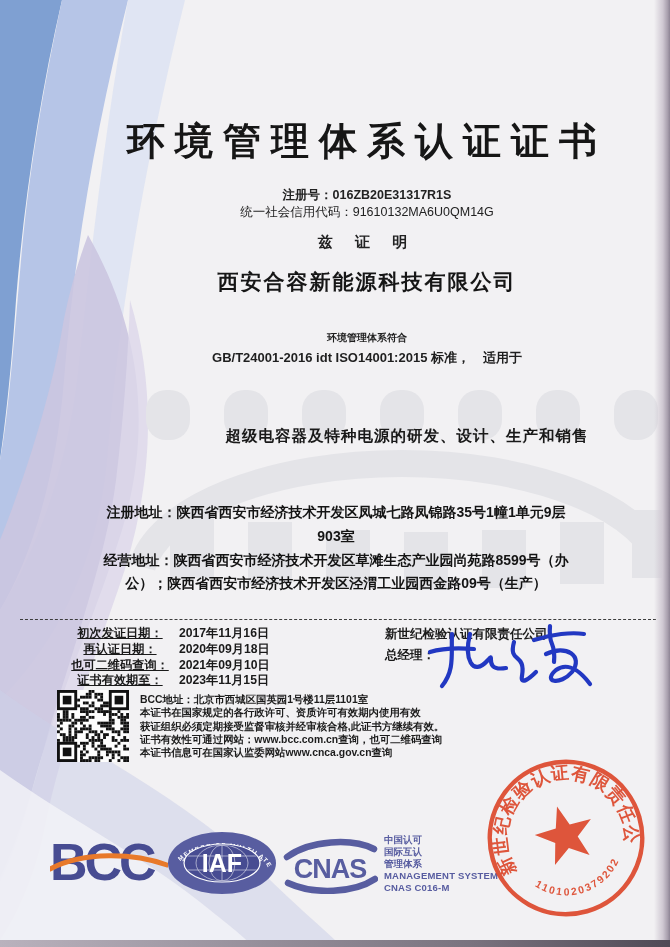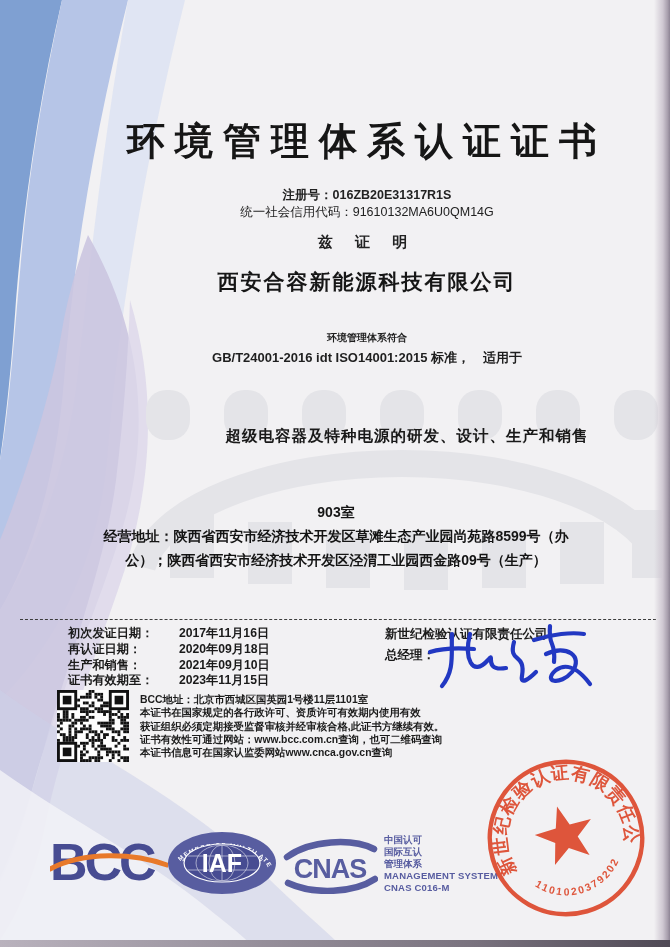--- a/index.html
+++ b/index.html
@@ -28,21 +28,21 @@
   .addr{
     position:absolute;left:72px;top:501px;width:528px;text-align:center;
     font-size:14px;font-weight:700;line-height:23.8px;color:#141414;
   }
   .dash{
     position:absolute;left:20px;top:619px;width:636px;height:0;
     border-top:1.6px dashed #3c3c3c;
   }
   .dates{position:absolute;left:68px;top:626px;font-size:12.2px;font-weight:700;color:#1a1a1a;}
   .date-row{display:flex;line-height:15.8px;}
-  .dlabel{display:inline-block;width:104px;text-align:left;}
+  .dlabel{display:inline-block;width:104px;text-align:center;text-decoration:underline;}
   .dvalue{margin-left:7px;}
   .certifier{position:absolute;left:385px;top:626px;font-size:12.5px;font-weight:700;color:#1a1a1a;}
   .certifier .role{margin-top:4px;}
   .signature{position:absolute;left:422px;top:620px;z-index:3;}
   .qr{position:absolute;left:57px;top:690px;width:72px;height:72px;background:#fdfdfd;z-index:2;}
   .fineprint{
     position:absolute;left:140px;top:693px;width:470px;
     font-size:10.4px;font-weight:600;line-height:13.3px;color:#1c1c1c;
   }
   .seal{position:absolute;left:472px;top:744px;width:188px;height:188px;z-index:5;
@@ -105,38 +105,39 @@
   <div class="center cert-title">环境管理体系认证证书</div>
   <div class="center reg-line">注册号：016ZB20E31317R1S</div>
   <div class="center credit-line">统一社会信用代码：91610132MA6U0QM14G</div>
   <div class="center certify">兹 证 明</div>
   <div class="center company">西安合容新能源科技有限公司</div>
   <div class="center system-line">环境管理体系符合</div>
   <div class="center standard-line">GB/T24001-2016 idt ISO14001:2015 标准，　适用于</div>
   <div class="center scope">超级电容器及特种电源的研发、设计、生产和销售</div>
 
   <div class="addr">
+    <div>注册地址：陕西省西安市经济技术开发区凤城七路凤锦路35号1幢1单元9层</div>
     <div>903室</div>
     <div>经营地址：陕西省西安市经济技术开发区草滩生态产业园尚苑路8599号（办</div>
     <div>公）；陕西省西安市经济技术开发区泾渭工业园西金路09号（生产）</div>
   </div>
 
   <div class="dash"></div>
 
   <div class="dates">
     <div class="date-row">
       <span class="dlabel">初次发证日期：</span>
       <span class="dvalue">2017年11月16日</span>
     </div>
     <div class="date-row">
       <span class="dlabel">再认证日期：</span>
       <span class="dvalue">2020年09月18日</span>
     </div>
     <div class="date-row">
-      <span class="dlabel">生产和销售：</span>
+      <span class="dlabel">也可二维码查询：</span>
       <span class="dvalue">2021年09月10日</span>
     </div>
     <div class="date-row">
       <span class="dlabel">证书有效期至：</span>
       <span class="dvalue">2023年11月15日</span>
     </div>
   </div>
 
   <div class="certifier">
     <div>新世纪检验认证有限责任公司</div>

